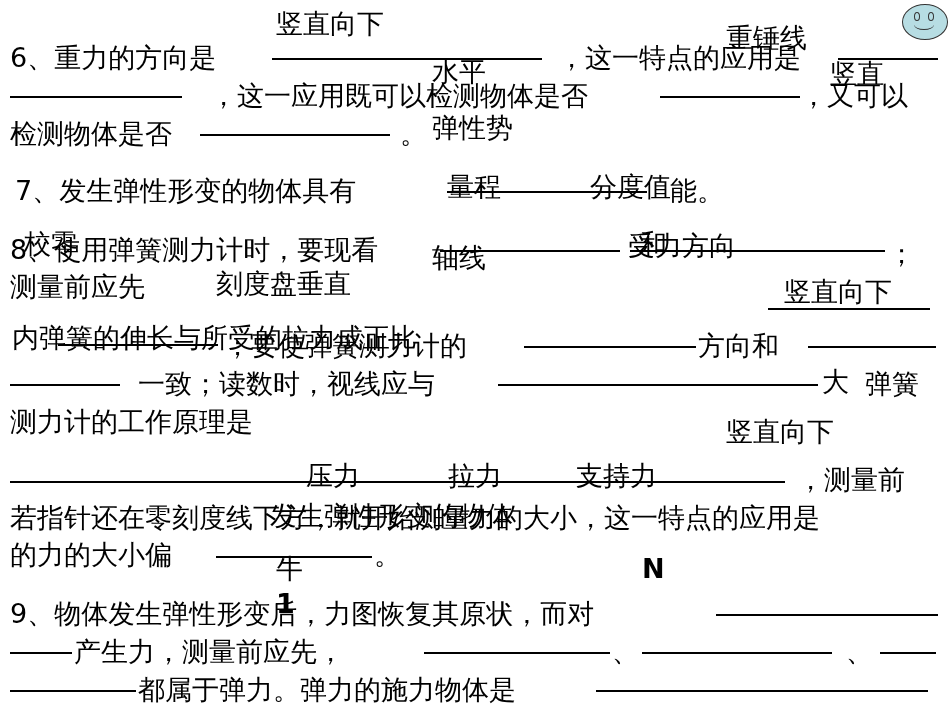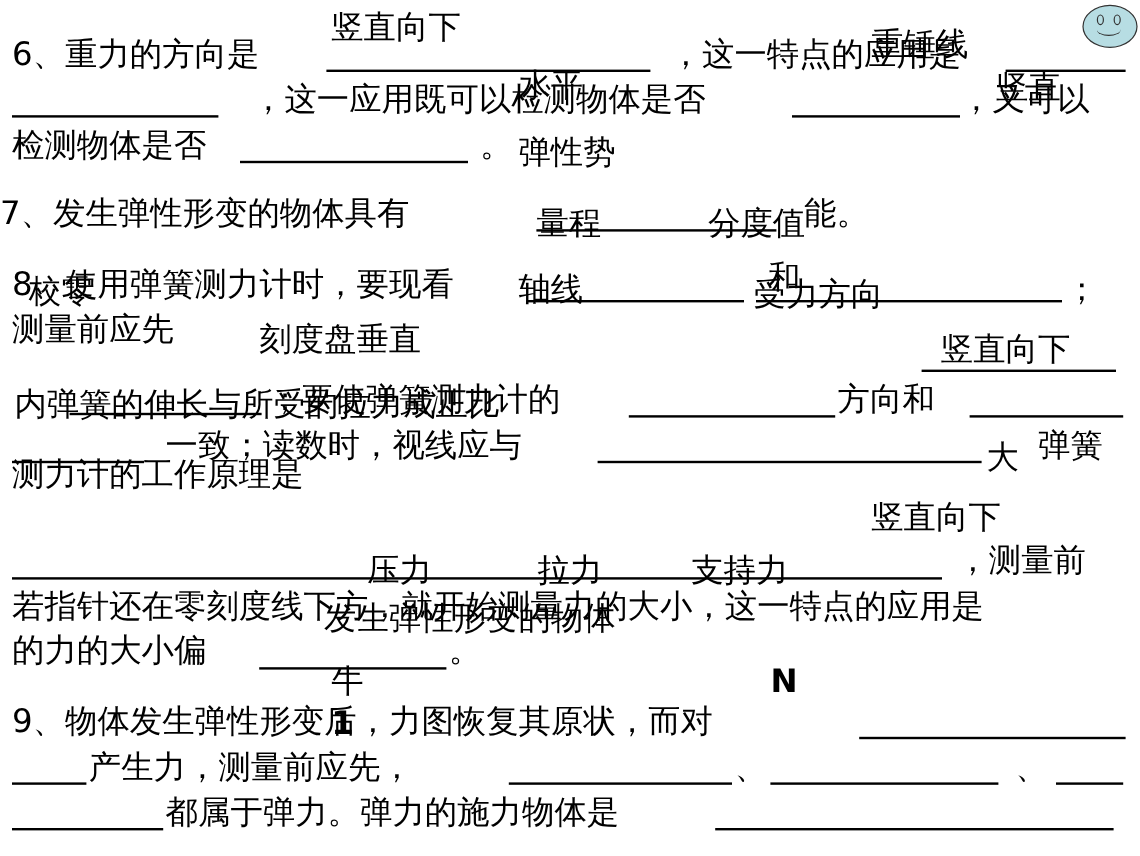--- a/index.html
+++ b/index.html
@@ -1,18 +1,18 @@
 <!DOCTYPE html>
 <html><head>
 <meta charset="utf-8">
 <style>
   html, body { margin:0; padding:0; background:#ffffff; }
   body { width:950px; height:713px; position:relative; overflow:hidden;
          font-family: "DejaVu Sans", "Liberation Sans", sans-serif; }
-  .t { position:absolute; color:#000; font-size:27px; line-height:32px; white-space:nowrap; }
+  .t { position:absolute; color:#000; font-size:27px; line-height:32px; white-space:nowrap;margin-top:12px; }
   .r { position:absolute; color:#000000; font-size:27px; line-height:32px; white-space:nowrap; }
   .ul { position:absolute; height:2px; background:#000; }
   .smiley { position:absolute; left:902px; top:4px; width:44px; height:34px;
             border-radius:50%; background:#b7dde3; border:1px solid #333; }
   .eye { position:absolute; top:7px; width:4px; height:7px; border:1px solid #333; border-radius:50%; }
   .mouth { position:absolute; left:11px; top:14px; width:20px; height:10px;
            border-bottom:1.5px solid #333; border-radius:0 0 50% 50%; }
 </style>
 </head>
 <body>
@@ -30,21 +30,21 @@
 
 <div class="ul" style="left:10px;top:96px;width:172px"></div>
 <div class="t" style="left:210px;top:68px">，这一应用既可以检测物体是否</div>
 <div class="ul" style="left:660px;top:96px;width:140px"></div>
 <div class="t" style="left:800px;top:68px">，又可以</div>
 
 <div class="t" style="left:10px;top:106px">检测物体是否</div>
 <div class="ul" style="left:200px;top:134px;width:190px"></div>
 <div class="t" style="left:400px;top:106px">。</div>
 
-<div class="t" style="left:0;top:163px">7、发生弹性形变的物体具有</div>
+<div class="t" style="left:15px;top:163px">7、发生弹性形变的物体具有</div>
 <div class="ul" style="left:447px;top:191px;width:200px"></div>
 <div class="t" style="left:670px;top:163px">能。</div>
 
 <div class="t" style="left:10px;top:222px">8、使用弹簧测力计时，要现看</div>
 <div class="ul" style="left:440px;top:250px;width:180px"></div>
 <div class="t" style="left:640px;top:216px">和</div>
 <div class="ul" style="left:630px;top:250px;width:255px"></div>
 <div class="t" style="left:888px;top:226px">；</div>
 
 <div class="t" style="left:10px;top:259px">测量前应先</div>
@@ -54,21 +54,21 @@
 <div class="t" style="left:224px;top:318px">；要使弹簧测力计的</div>
 <div class="ul" style="left:524px;top:346px;width:172px"></div>
 <div class="t" style="left:698px;top:318px">方向和</div>
 <div class="ul" style="left:808px;top:346px;width:128px"></div>
 
 <div class="ul" style="left:10px;top:384px;width:110px"></div>
 <div class="t" style="left:138px;top:356px">一致；读数时，视线应与</div>
 <div class="ul" style="left:498px;top:384px;width:320px"></div>
 <div class="t" style="left:865px;top:356px">弹簧</div>
 
-<div class="t" style="left:10px;top:380px">测力计的工作原理是</div>
+<div class="t" style="left:10px;top:394px">测力计的工作原理是</div>
 
 <div class="ul" style="left:10px;top:481px;width:775px"></div>
 <div class="t" style="left:797px;top:452px">，测量前</div>
 
 <div class="t" style="left:10px;top:490px">若指针还在零刻度线下方，就开始测量力的大小，这一特点的应用是</div>
 
 <div class="t" style="left:10px;top:527px">的力的大小偏</div>
 <div class="ul" style="left:216px;top:556px;width:156px"></div>
 <div class="t" style="left:374px;top:527px">。</div>
 
@@ -88,21 +88,21 @@
 <div class="ul" style="left:596px;top:690px;width:332px"></div>
 
 <div class="r" style="left:276px;top:8px">竖直向下</div>
 <div class="r" style="left:726px;top:22px">重锤线</div>
 <div class="r" style="left:432px;top:56px">水平</div>
 <div class="r" style="left:830px;top:58px">竖直</div>
 <div class="r" style="left:432px;top:112px">弹性势</div>
 <div class="r" style="left:447px;top:171px">量程</div>
 <div class="r" style="left:590px;top:171px">分度值</div>
 <div class="r" style="left:24px;top:228px">校零</div>
-<div class="r" style="left:432px;top:226px">轴线</div>
+<div class="r" style="left:432px;top:242px">轴线</div>
 <div class="r" style="left:628px;top:230px">受力方向</div>
 <div class="r" style="left:216px;top:268px">刻度盘垂直</div>
 <div class="r" style="left:784px;top:276px">竖直向下</div>
 <div class="r" style="left:12px;top:322px">内弹簧的伸长与所受的拉力成正比</div>
 <div class="r" style="left:822px;top:366px">大</div>
 <div class="r" style="left:726px;top:416px">竖直向下</div>
 <div class="r" style="left:306px;top:460px">压力</div>
 <div class="r" style="left:448px;top:460px">拉力</div>
 <div class="r" style="left:576px;top:460px">支持力</div>
 <div class="r" style="left:270px;top:500px">发生弹性形变的物体</div>

